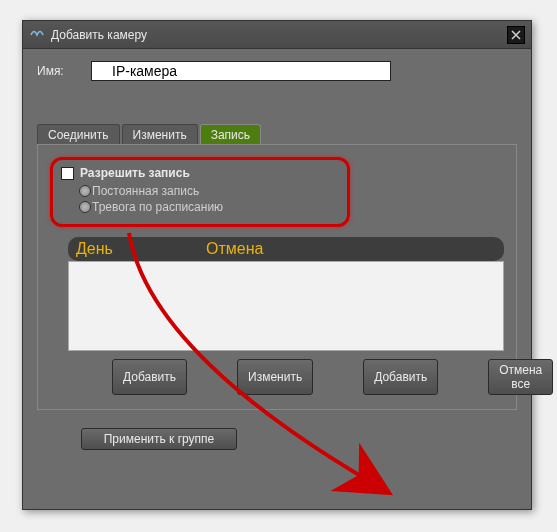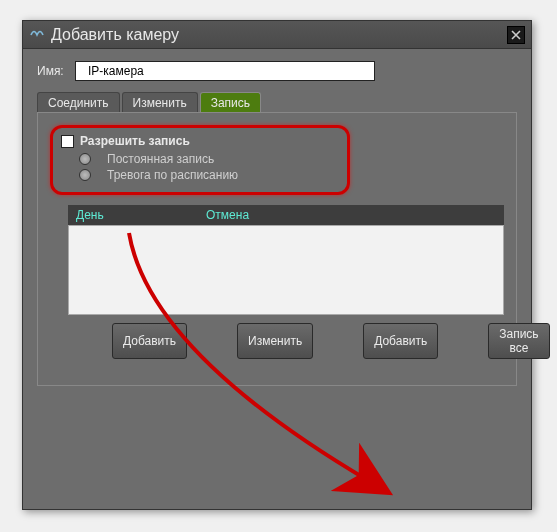--- a/index.html
+++ b/index.html
@@ -4,43 +4,43 @@
 <style>
   * { box-sizing: border-box; margin: 0; padding: 0; font-family: Tahoma, Arial, sans-serif; }
   body { background: #f0f0f0; width: 557px; height: 532px; position: relative; }
   .dialog {
     position: absolute; left: 22px; top: 20px; width: 510px; height: 490px;
     background: #6d6d6d; border: 1px solid #333;
     box-shadow: 2px 2px 8px rgba(0,0,0,0.4);
   }
   .titlebar {
     height: 28px; background: linear-gradient(#565656,#4a4a4a);
-    display: flex; align-items: center; padding: 0 6px; color: #e8e8e8; font-size: 16px;
+    display: flex; align-items: center; padding: 0 6px; color: #e8e8e8; font-size: 12px;
     border-bottom: 1px solid #333;
   }
   .titlebar .icon { margin-right: 6px; display:flex; }
   .close-btn { margin-left: auto; width:18px; height:18px; background:#1a1a1a; border:1px solid #000;
     display:flex; align-items:center; justify-content:center; color:#ddd; font-size:11px; cursor:pointer;}
   .body { padding: 12px 14px 10px 14px; color:#e8e8e8; font-size:12px; position:relative; }
-  .row-name { display:flex; align-items:center; gap:2px; margin-bottom:10px; }
+  .row-name { display:flex; align-items:center; gap:18px; margin-bottom:10px; }
   .row-name label { width:36px; }
-  .row-name input { flex:1; max-width:300px; height:20px; padding:0 12px; font-size:12px; border:1px solid #222; background:#fff; color:#000;}
+  .row-name input { flex:1; max-width:300px; height:20px; padding:0 20px; font-size:14px; border:1px solid #222; background:#fff; color:#000;}
   .tabs { display:flex; position:relative; top:1px; }
   .tab { padding:3px 10px; font-size:12px; background:#5a5a5a; color:#e8e8e8;
-    border:1px solid #444; border-bottom:none; margin-right:2px; border-radius:3px 3px 0 0; cursor:pointer;}
+    border:1px solid #444; border-bottom:none; margin-right:2px; border-radius:3px 3px 0 0; cursor:pointer;margin-top:32px;}
   .tab.active { background:#4d7c0f; border-color:#888; }
-  .tab-panel { border:1px solid #888; padding:12px 12px 26px 12px; position:relative; }
+  .tab-panel { border:1px solid #888; padding:12px 12px 14px 12px; position:relative; }
   .hl-box { border:3px solid #c00; border-radius:12px; padding:6px 8px 8px 8px; width:300px;
     box-shadow: 0 0 4px rgba(255,0,0,.5); background:rgba(0,0,0,0.02);}
   .chk-row { display:flex; align-items:center; gap:6px; font-weight:bold; font-size:12px; margin-bottom:4px;}
   .chk { width:13px; height:13px; background:#fff; border:1px solid #222; }
-  .radio-row { display:flex; align-items:center; gap:16px; margin:2px 0 2px 18px; color:#cfcfcf; font-size:12px;}
+  .radio-row { display:flex; align-items:center; gap:1px; margin:2px 0 2px 18px; color:#cfcfcf; font-size:12px;}
   .radio { width:12px; height:12px; border-radius:50%; border:1px solid #333; background:radial-gradient(#bbb,#888);}
   .table-wrap { margin-top:10px; margin-left:18px; }
-  .thead { display:flex; background:#3d3d3d; color:#5eead4; font-size:12px; }
+  .thead { display:flex; background:#3d3d3d; color:#eab308; font-size:16px;border-radius:10px; }
   .thead div { padding:3px 8px; }
   .col1 { width:130px; } .col2 { flex:1; }
   .tbody { background:#f2f2f2; height:90px; border:1px solid #aaa; }
   .btn-row { display:flex; gap:6px; margin-top:8px; margin-left:18px; }
   .btn { background:linear-gradient(#6a6a6a,#4e4e4e); color:#eaeaea; font-size:12px;
     border:1px solid #2a2a2a; border-radius:3px; padding:3px 10px; cursor:pointer;margin-left:44px; }
   .apply-group { margin-top:18px; display:flex; flex-direction:column; gap:6px; width:200px;}
   .footer { display:flex; gap:10px; justify-content:flex-end; margin-top:14px; }
   .footer .btn { min-width:74px; text-align:center; }
   .arrow { position:absolute; left:86px; top:182px; pointer-events:none; }
@@ -96,25 +96,26 @@
           <div class="col1">День</div>
           <div class="col2">Отмена</div>
         </div>
         <div class="tbody"></div>
       </div>
 
       <div class="btn-row">
         <button class="btn">Добавить</button>
         <button class="btn">Изменить</button>
         <button class="btn">Добавить</button>
-        <button class="btn">Запись все</button>
+        <button class="btn">Отмена все</button>
       </div>
     </div>
 
     <div class="apply-group">
+      <button class="btn">Применить к группе</button>
     </div>
 
 
     <svg class="arrow" width="300" height="270">
       <defs>
         <marker id="ah" markerWidth="14" markerHeight="14" refX="7" refY="7" orient="auto">
           <path d="M0 0 L14 7 L0 14 L4 7 Z" fill="#c00"></path>
         </marker>
       </defs>
       <path d="M20 2 Q 40 120 260 250" fill="none" stroke="#c00" stroke-width="4" marker-end="url(#ah)"></path>

